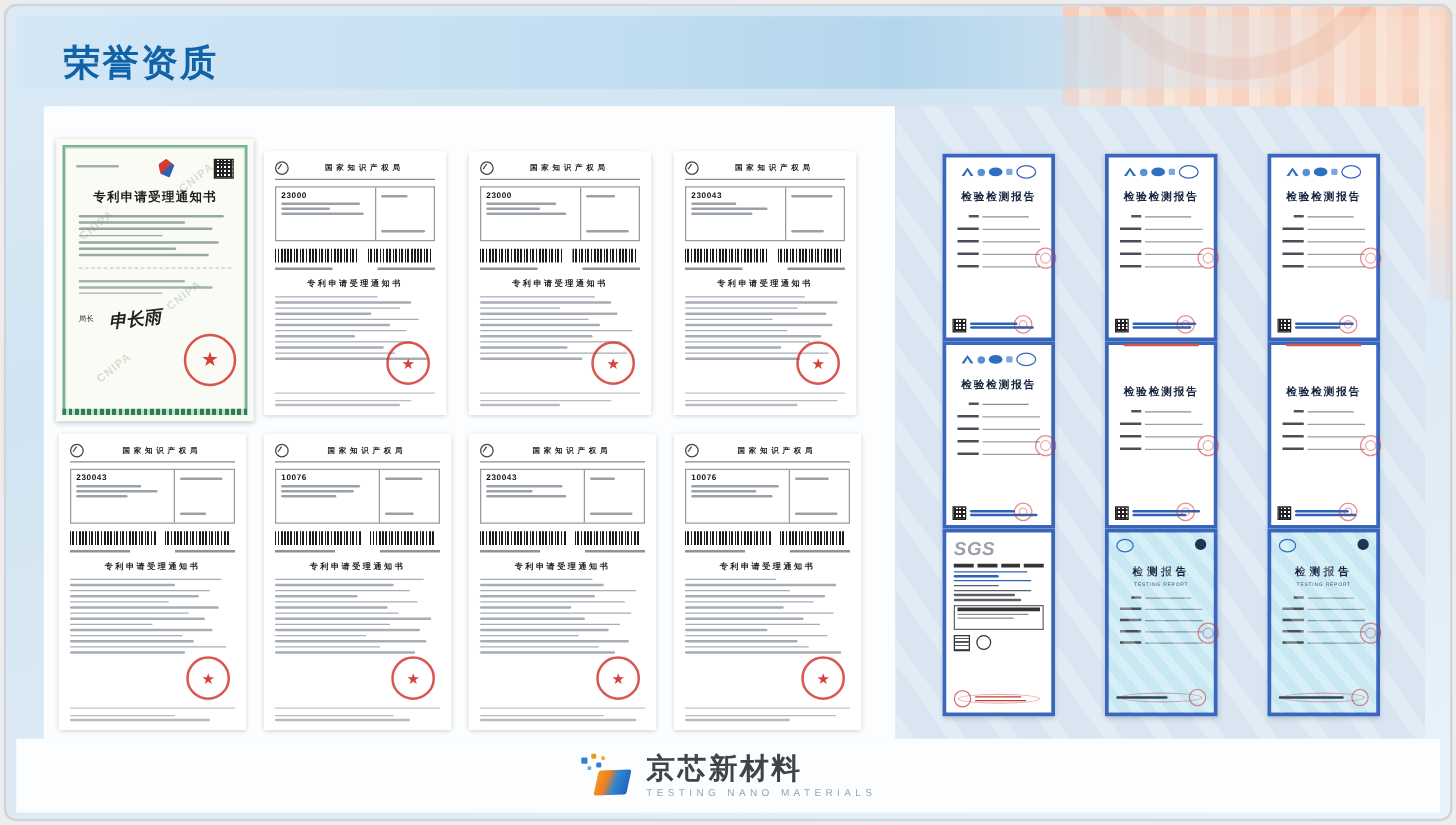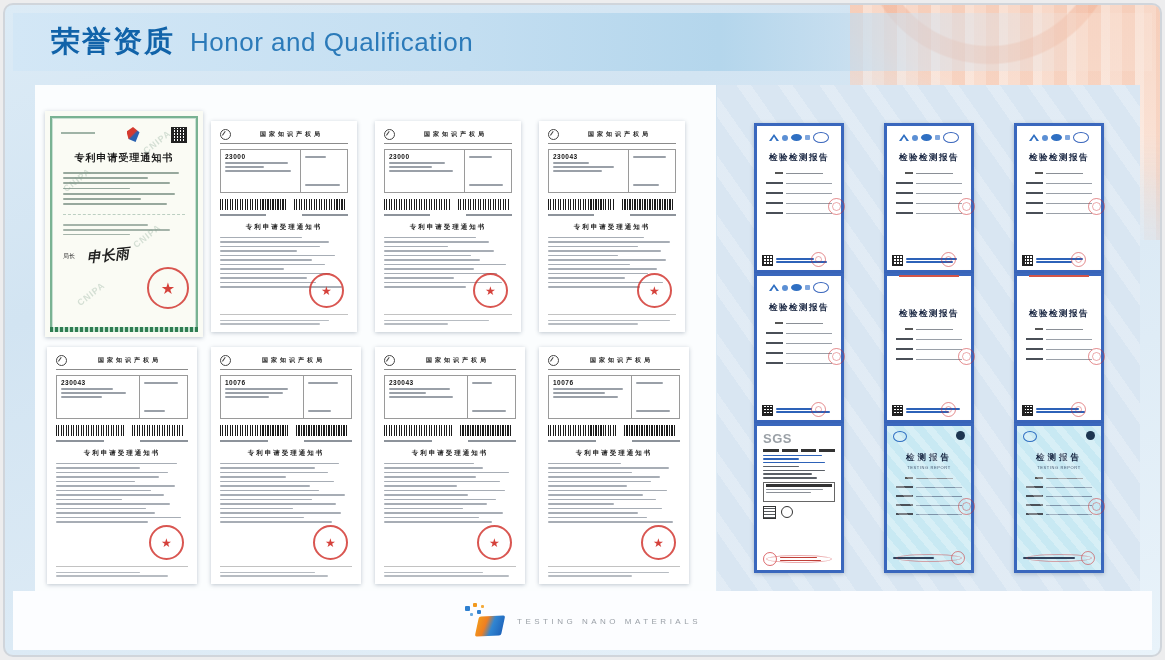--- a/index.html
+++ b/index.html
@@ -10,21 +10,21 @@
   
   .building{position:absolute;top:0;right:0;width:310px;height:235px;pointer-events:none;
     background:
       radial-gradient(circle at 45% -70px, transparent 110px, rgba(240,170,140,.40) 112px 128px, transparent 130px),
       repeating-linear-gradient(90deg, rgba(242,178,148,.35) 0 13px, rgba(252,235,226,.22) 13px 22px, rgba(247,205,184,.30) 22px 34px),
       linear-gradient(180deg,#f8ddcf 0%,#fbe9df 55%,rgba(251,233,223,0) 100%);
     -webkit-mask-image:linear-gradient(205deg,#000 45%,transparent 80%);
     mask-image:linear-gradient(205deg,#000 45%,transparent 80%);}
 
   
-  .hdr{position:absolute;top:8px;left:8px;right:8px;height:58px;display:flex;align-items:center;gap:15px;
+  .hdr{position:absolute;top:8px;left:8px;right:8px;height:58px;display:flex;align-items:flex-end;gap:15px;
        padding-left:38px;z-index:3;
        background:linear-gradient(90deg,#d3e7f6 0%,#c3def1 40%,#b4d6ec 62%,rgba(211,226,240,.55) 80%,rgba(248,227,215,.30) 94%,rgba(250,233,223,.25) 100%);}
   .t-zh{font-size:29px;font-weight:800;color:#1163a9;letter-spacing:2px;}
   .t-en{font-size:26px;color:#2b7ab9;font-weight:400;letter-spacing:.5px;}
 
   
   .panel-left{position:absolute;left:30px;top:80px;width:681px;height:506px;background:#fbfdfe;z-index:2;}
   .panel-right{position:absolute;left:712px;top:80px;width:423px;height:506px;background:#d9e6f2;z-index:2;overflow:hidden;}
   .panel-right::before{content:"";position:absolute;inset:0;
        background:repeating-linear-gradient(55deg,rgba(255,255,255,.5) 0 12px,rgba(255,255,255,0) 12px 34px);opacity:.45;}
@@ -106,21 +106,21 @@
   .r-foot{position:absolute;left:5px;right:5px;bottom:4px;display:flex;align-items:center;gap:3px;}
   .rq{width:9px;height:9px;flex:0 0 9px;border-width:.5px;}
   .r-inst{flex:1;}
   .r-inst i{background:#2d62b8;height:1.5px;margin:1.8px 0;}
   .foot-seal{width:13px;height:13px;right:15px;bottom:3px;}
 
   .repB .r-title{margin-top:27px;}
   .r-topline{position:absolute;top:-1px;left:12px;right:12px;height:2px;background:#d35548;}
 
   
-  .sgs-logo{font-size:13px;font-weight:700;color:#9aa0a6;letter-spacing:.5px;margin:0 0 3px;}
+  .sgs-logo{font-size:15px;font-weight:700;font-style:italic;color:#9aa0a6;letter-spacing:.5px;margin:0 0 3px;}
   .sgs-hdr{display:flex;gap:3px;}
   .sgs-hdr i{height:2.5px;background:#333;flex:1;}
   .sgs-blue{margin-top:3px;}
   .sgs-blue i{background:#2d62b8;height:1.6px;margin:2.1px 0;}
   .sgs-body i{height:1.5px;margin:2.3px 0;background:#5a5f66;}
   .sgs-table{border:1px solid #666;height:15px;margin-top:3px;padding:1.5px 2px;}
   .sgs-th{height:2.5px;background:#333;margin-bottom:2px;}
   .sgs-table [data-bars] i{height:1.3px;background:#8a8f96;margin:1.7px 0;}
   .sgs-stamps{display:flex;gap:5px;margin-top:4px;align-items:center;}
   .st-sq{width:11px;height:11px;border:1px solid #333;background:repeating-linear-gradient(0deg,#55585c 0 1px,transparent 1px 3px);}
@@ -162,21 +162,20 @@
   .brand-en{font-size:8px;color:#9ba1a8;letter-spacing:3.5px;margin-top:2px;}
 </style>
 </head>
 <body>
 
 <div class="slide">
   <div class="building"></div>
 
   <header class="hdr">
     <span class="t-zh">荣誉资质</span>
-    <span class="t-en">Honor and Qualification</span>
   </header>
 
   <section class="panel-left">
 
     <article class="cert patent" style="left:10px;top:26px;width:158px;height:226px">
       <div class="p-frame"></div>
       <span class="wm wm1">CNIPA</span>
       <span class="wm wm2">CNIPA</span>
       <span class="wm wm3">CNIPA</span>
       <span class="wm wm4">CNIPA</span>
@@ -925,16 +924,17 @@
   <footer class="ftr">
     <div class="logo-icon">
       <i class="px px1"></i>
         <i class="px px2"></i>
         <i class="px px3"></i>
         <i class="px px4"></i>
         <i class="px px5"></i>
       <span class="logo-shape"></span>
     </div>
     <div class="logo-text">
+      <div class="brand-zh">京芯新材料</div>
       <div class="brand-en">TESTING NANO MATERIALS</div>
     </div>
   </footer>
 </div>
 
 </body></html>

